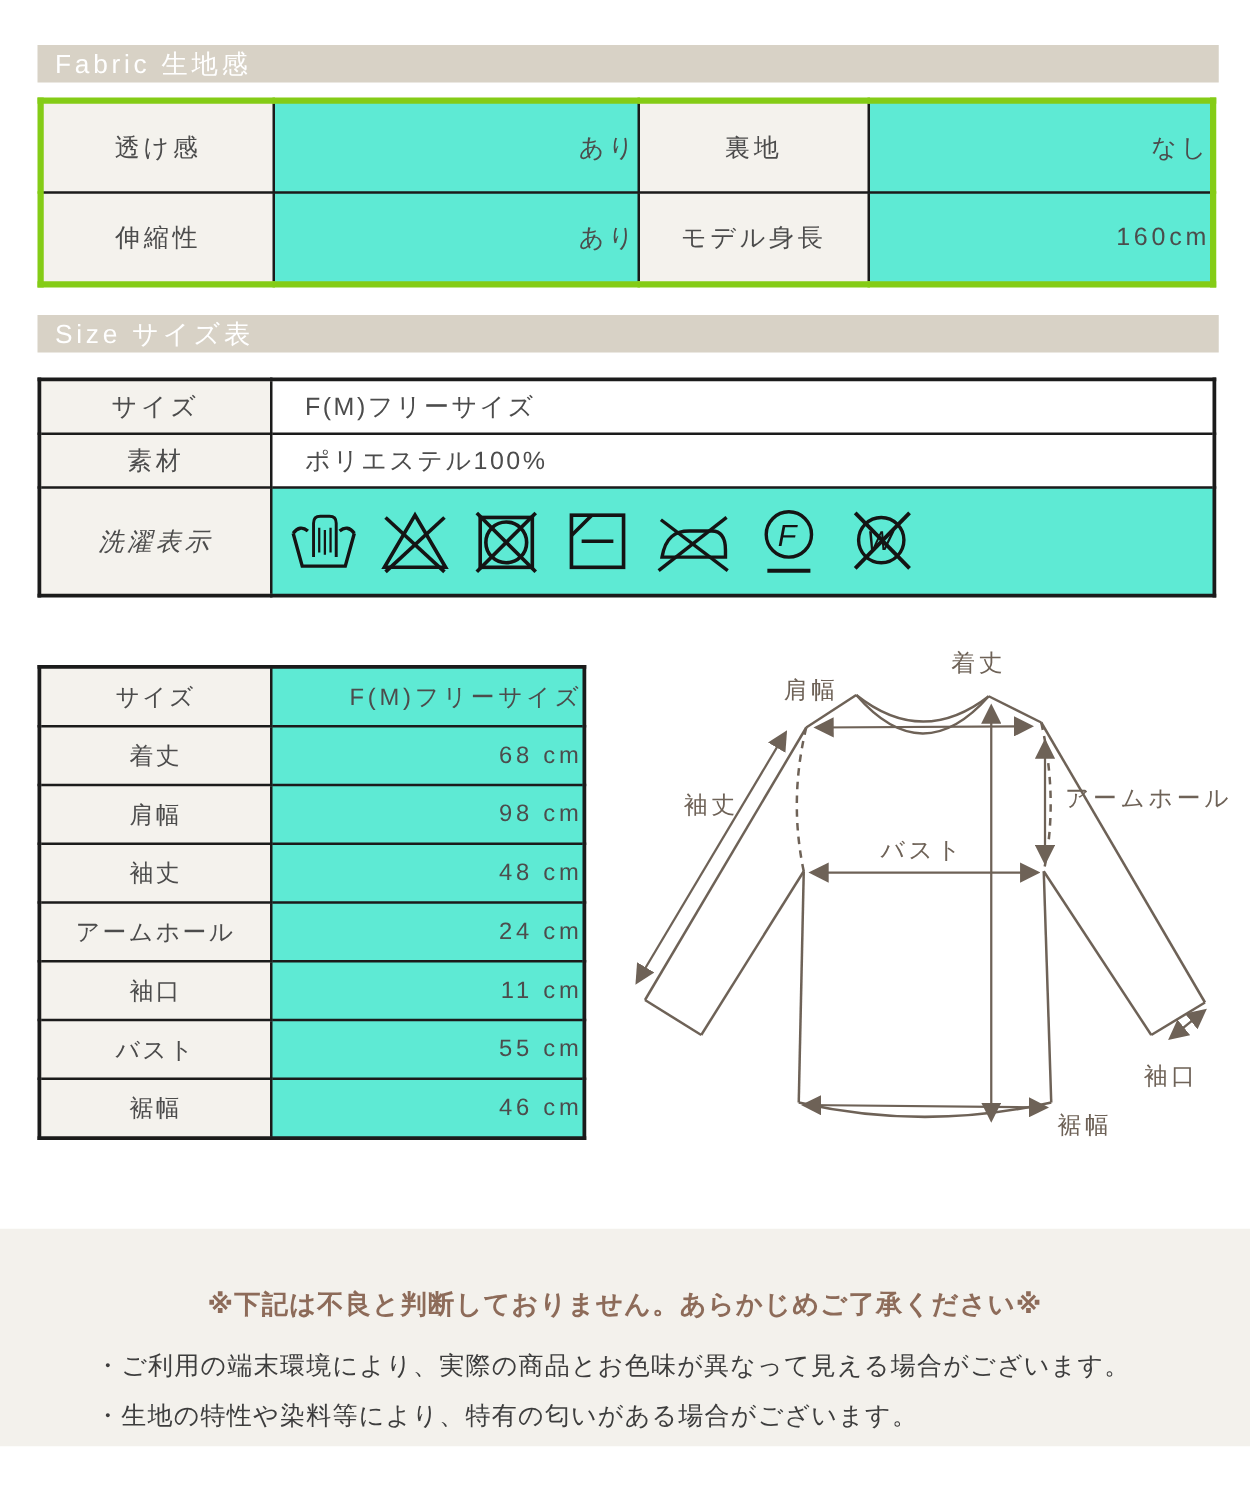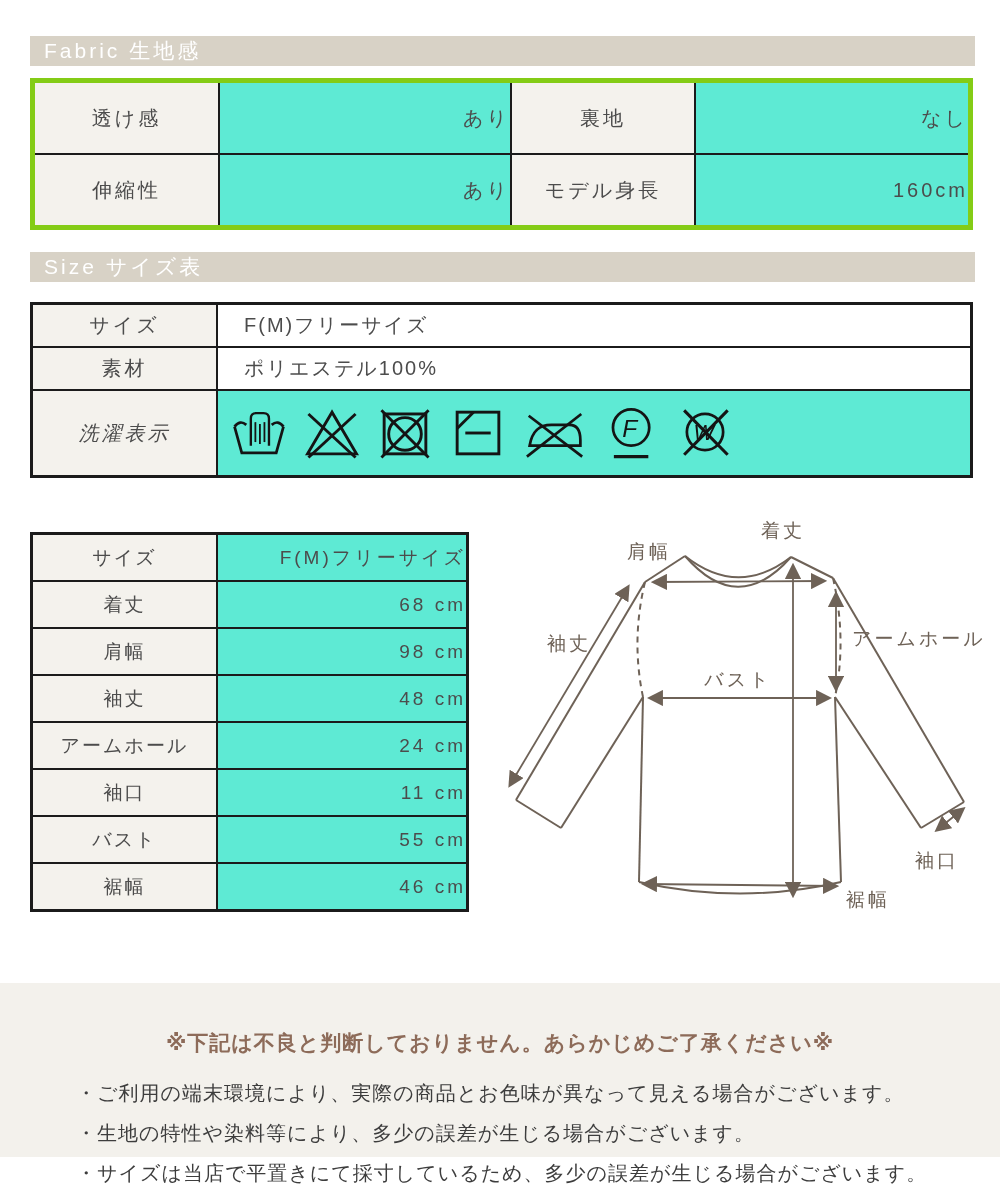--- a/index.html
+++ b/index.html
@@ -264,18 +264,17 @@
         <text x="459" y="362" text-anchor="middle">袖口</text>
         <text x="368" y="401" text-anchor="start">裾幅</text>
       </g>
     </svg>
   </div>
 
   <div class="notes">
     <div class="notes-heading">※下記は不良と判断しておりません。あらかじめご了承ください※</div>
     <div class="notes-list">
       <div class="note-item">・ご利用の端末環境により、実際の商品とお色味が異なって見える場合がございます。</div>
-      <div class="note-item">・生地の特性や染料等により、多少の誤差が生じる場合がございます。</div>
-      <div class="note-item">・サイズは当店で平置きにて採寸しているため、多少の誤差が生じる場合がございます。</div>
+      <div class="note-item">・生地の特性や染料等により、特有の匂いがある場合がございます。</div>
     </div>
   </div>
 
 </div>
 
 </body></html>

